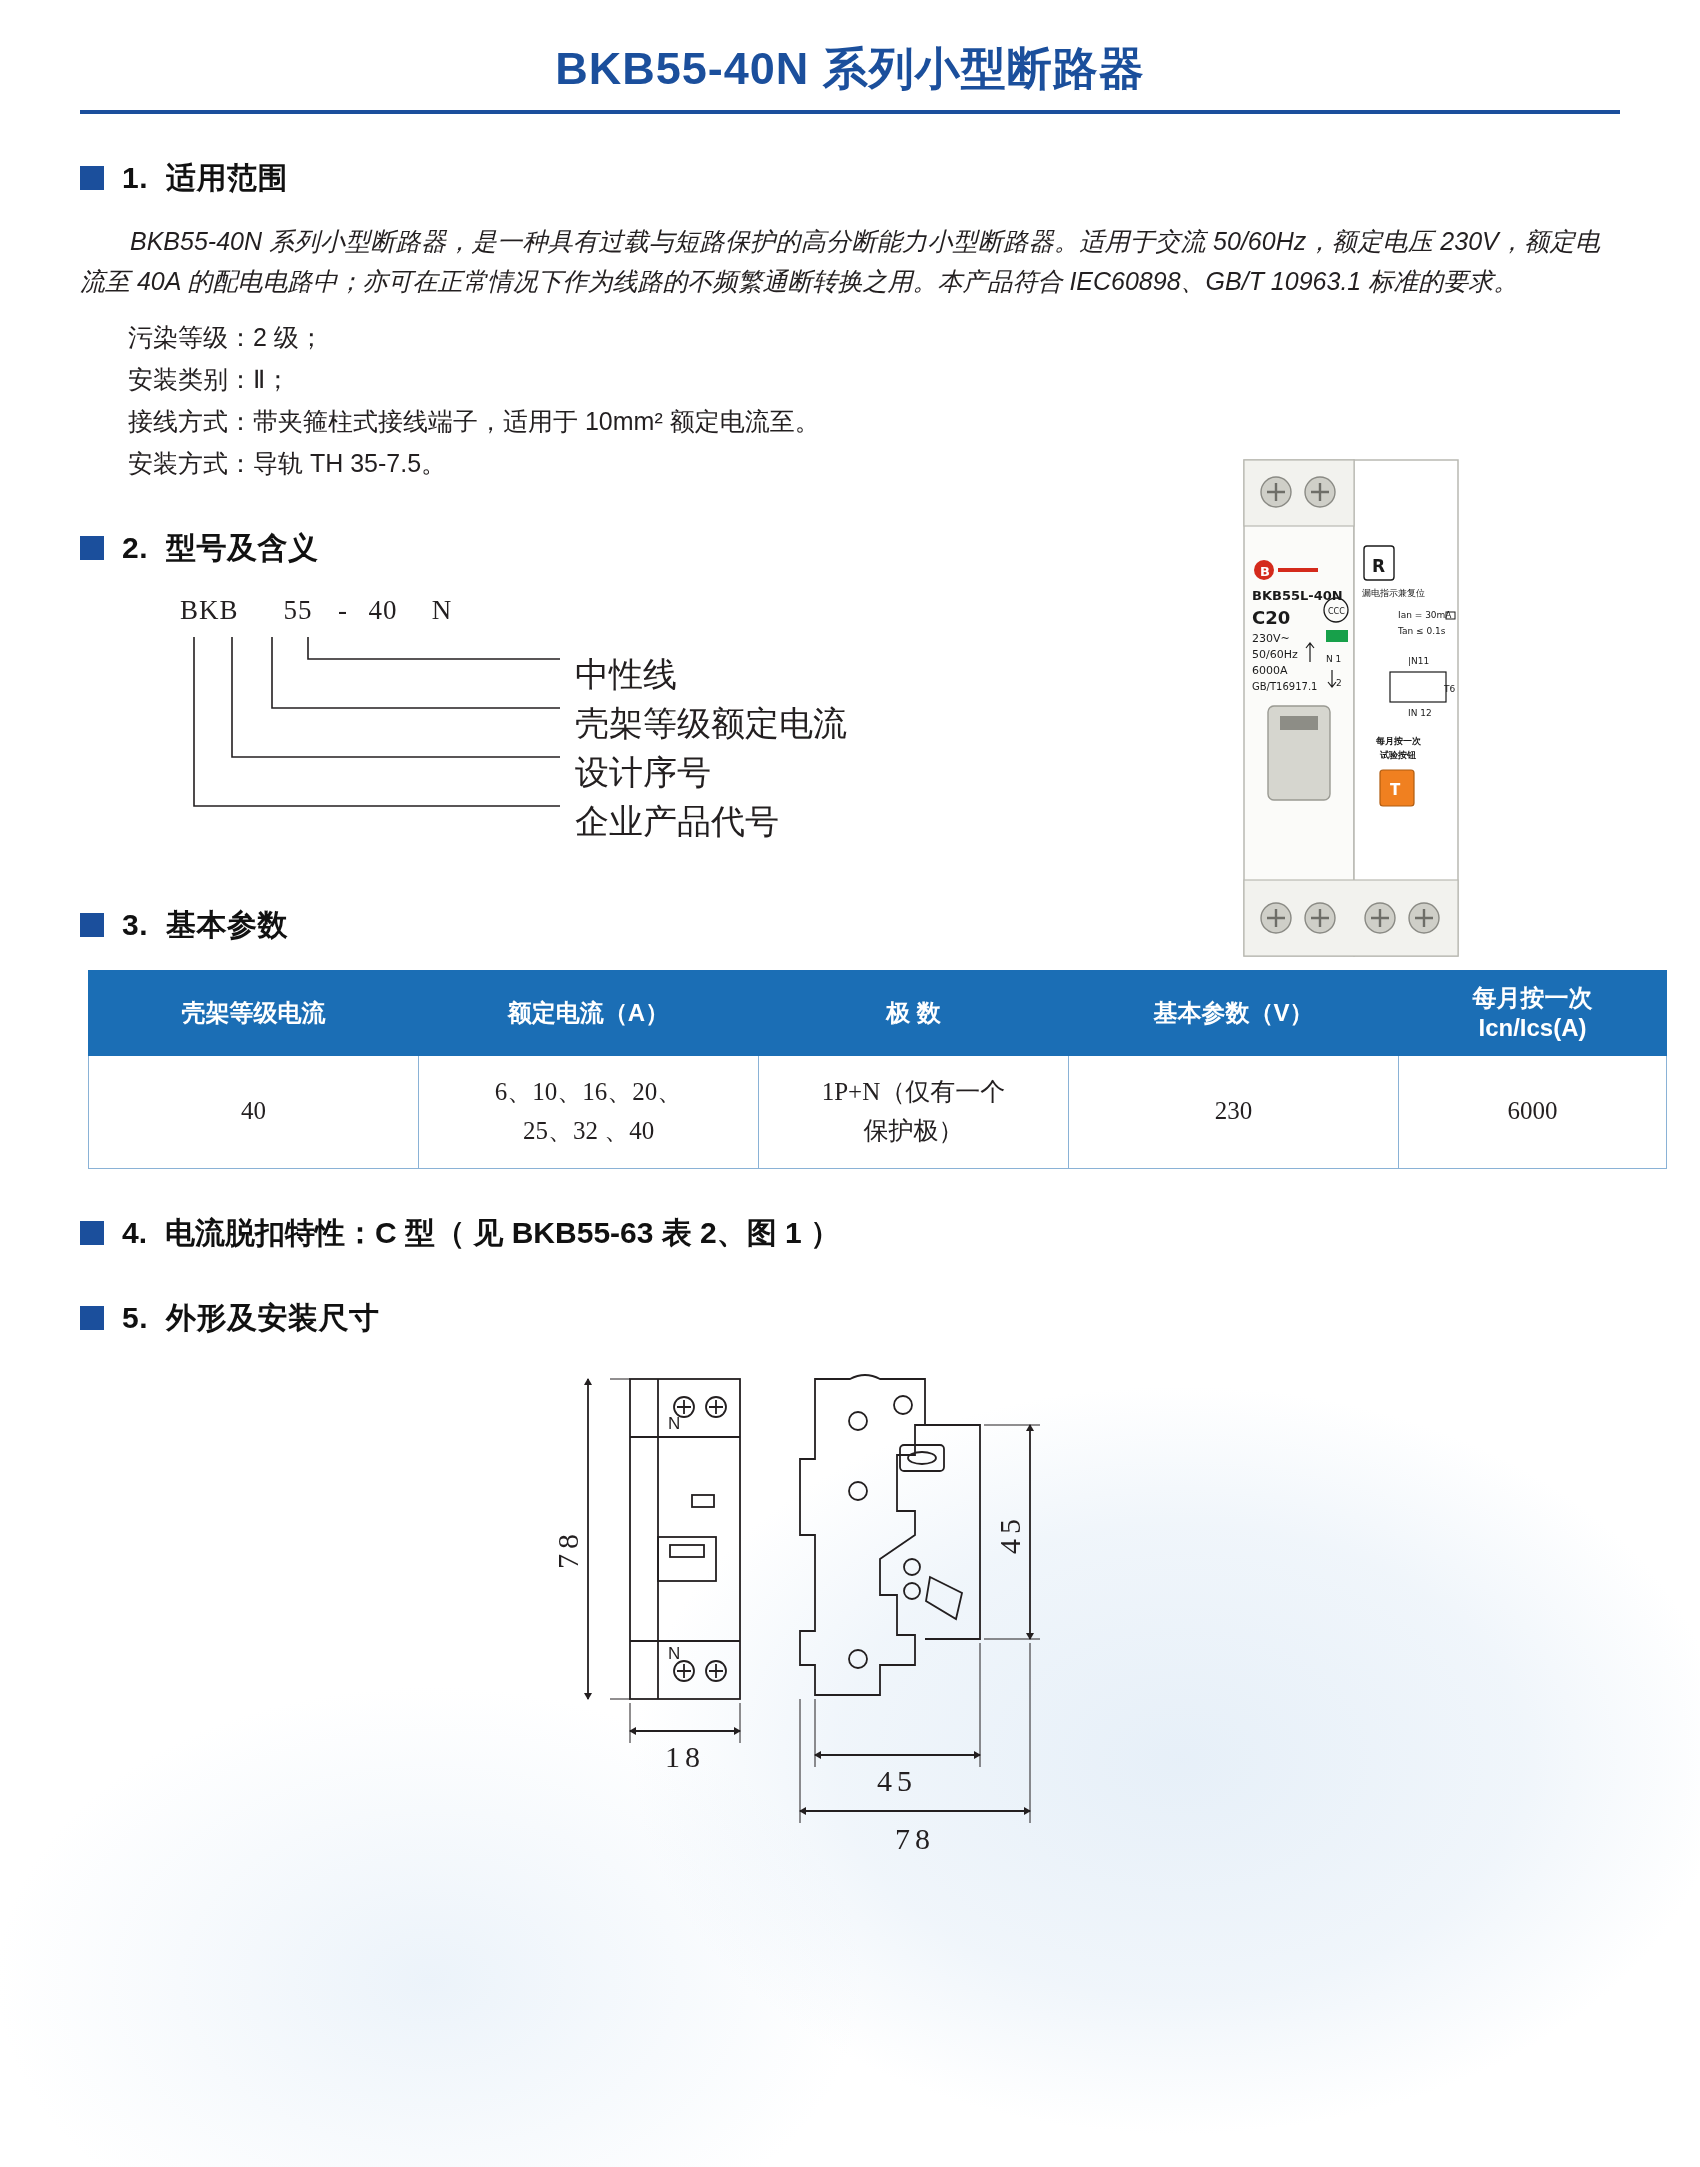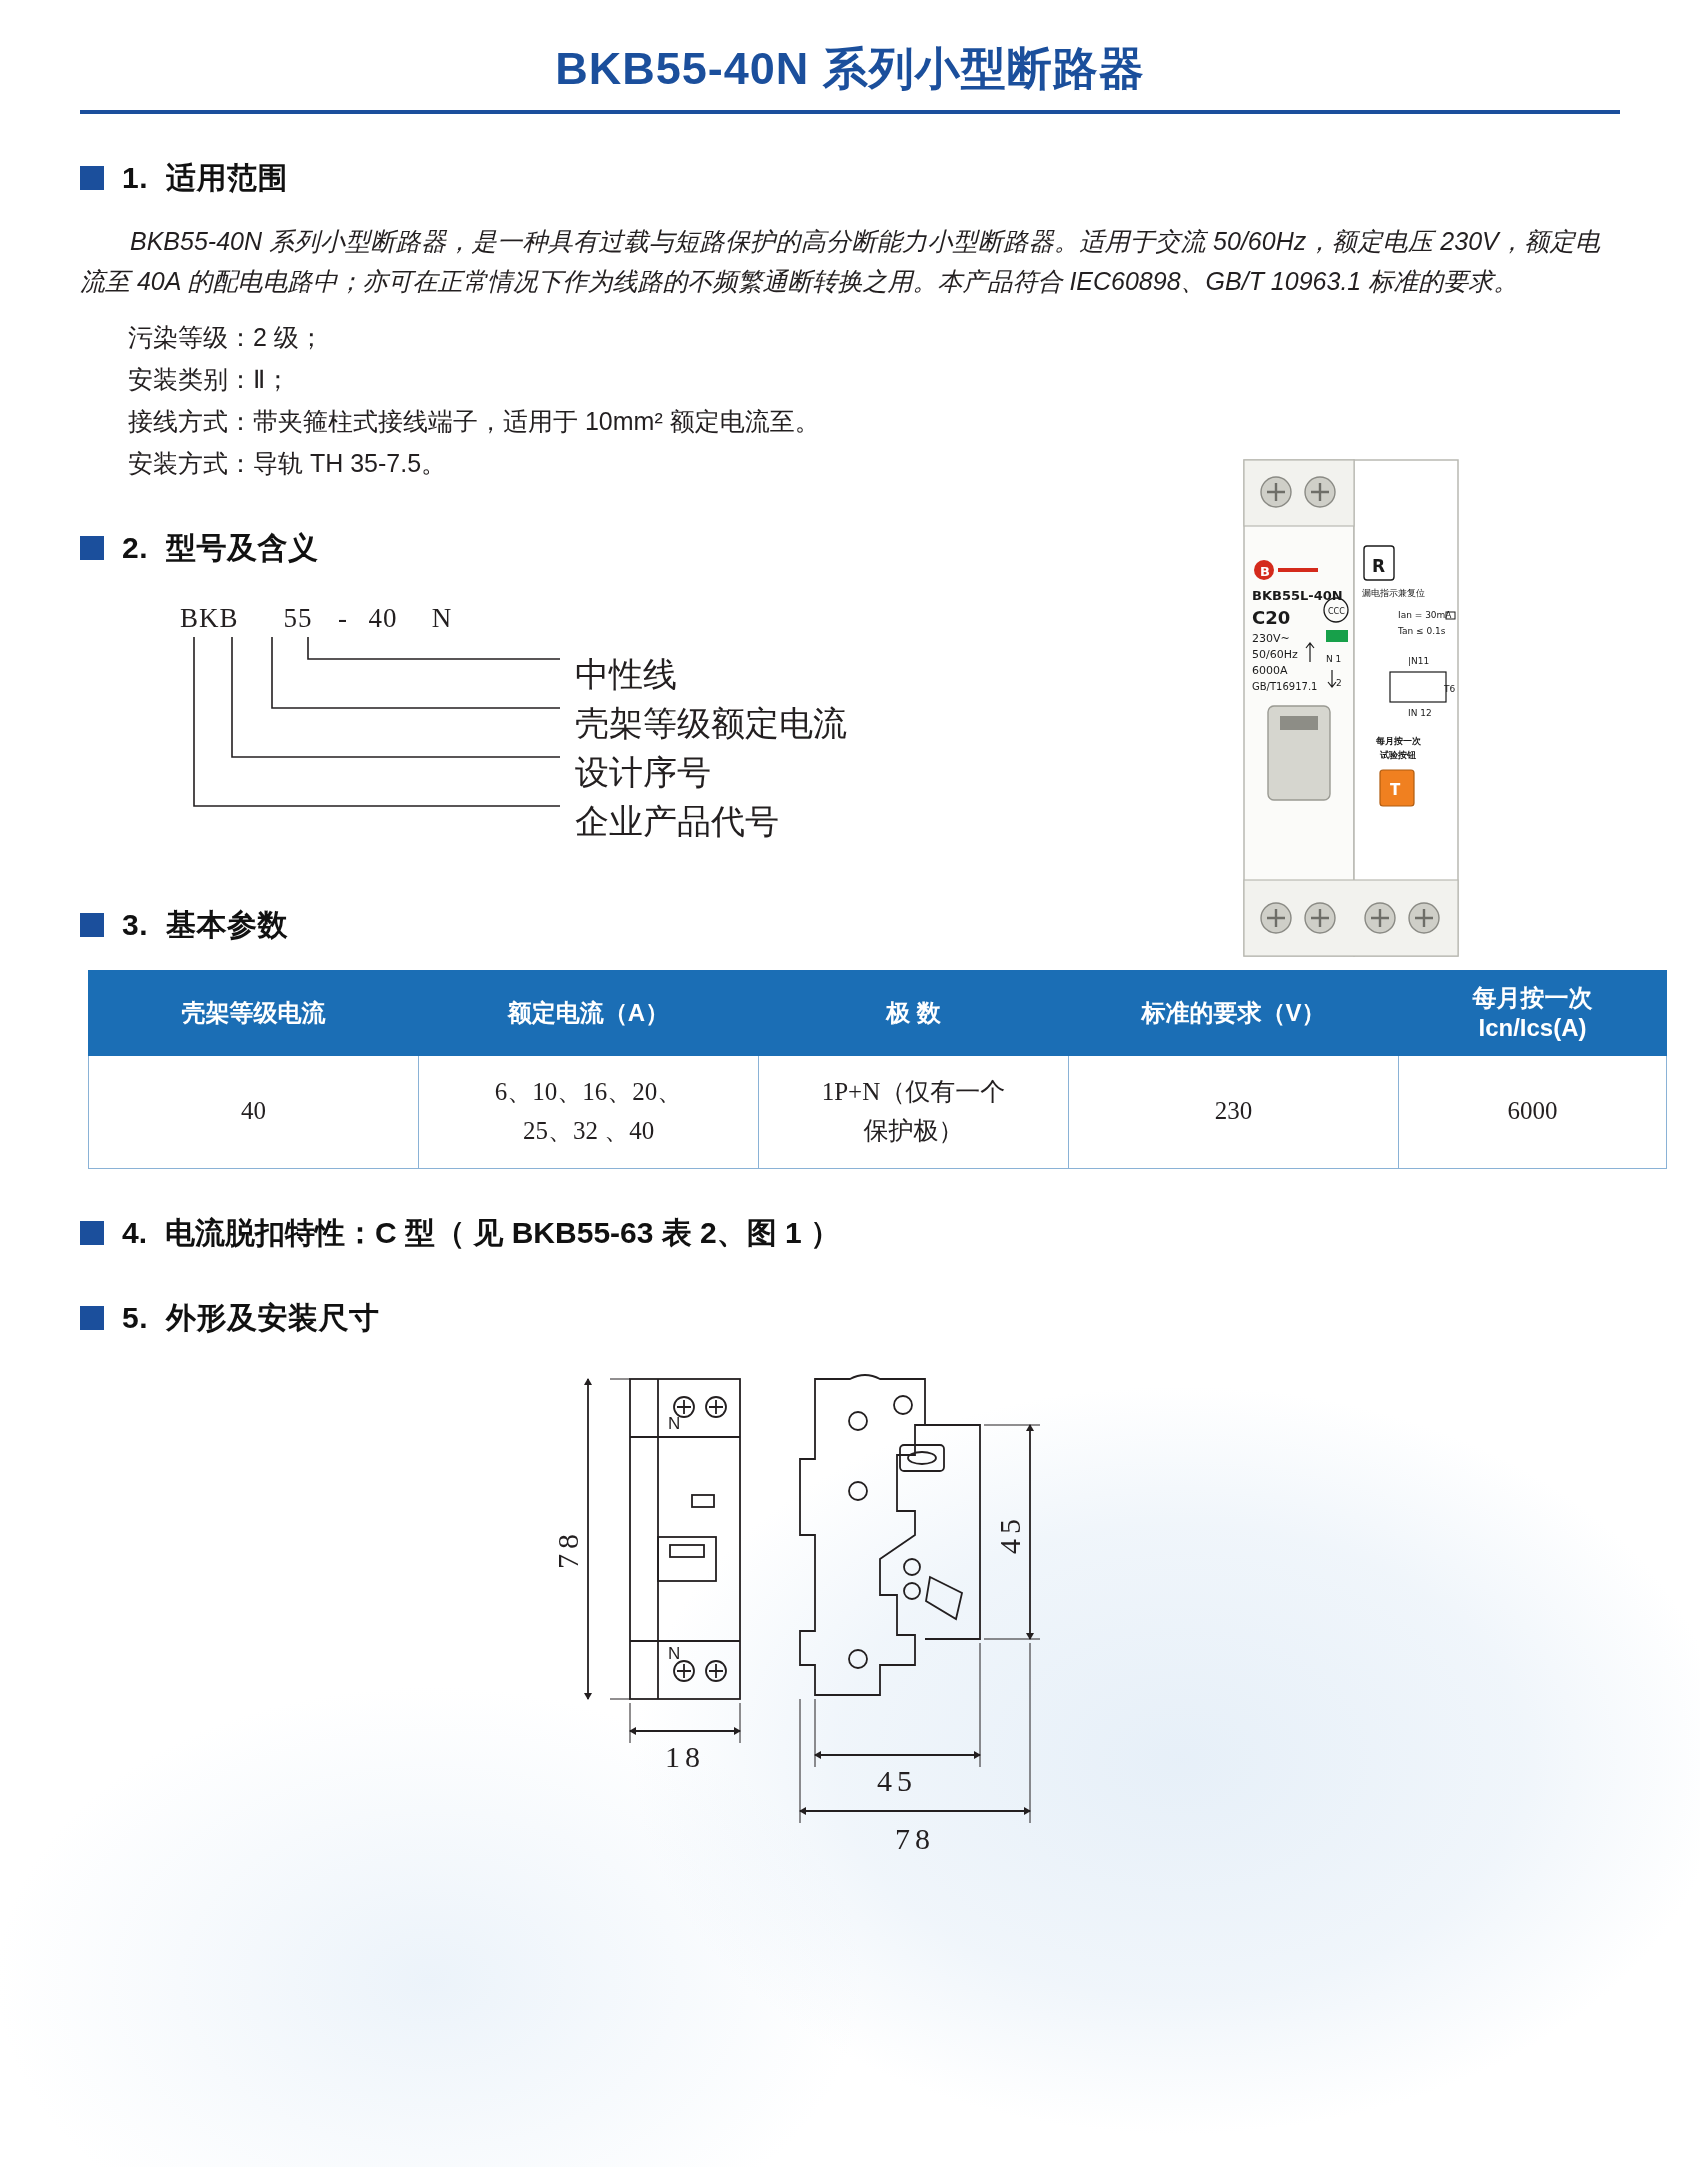--- a/index.html
+++ b/index.html
@@ -99,21 +99,20 @@
     width: 1000px;
   }
   .model-codes {
     position: absolute;
     left: 100px;
     top: 0;
     font-size: 27px;
     letter-spacing: 1px;
     color: #231f20;
     font-family: "Liberation Serif", serif;
-    margin-top: 8px;
   }
   .model-codes span { display: inline-block; }
   .code-bkb { width: 84px; }
   .code-55  { width: 68px; text-align: center; }
   .code-dash{ width: 22px; text-align: center; }
   .code-40  { width: 58px; text-align: center; }
   .code-n   { width: 60px; text-align: center; }
 
   .model-labels {
     position: absolute;
@@ -298,21 +297,21 @@
           <col style="width:340px">
           <col style="width:310px">
           <col style="width:330px">
           <col style="width:268px">
       </colgroup>
       <thead>
         <tr>
           <th>壳架等级电流</th>
           <th>额定电流（A）</th>
           <th>极 数</th>
-          <th>标准的要求（V）</th>
+          <th>基本参数（V）</th>
           <th>
             <div>每月按一次</div>
             <div>Icn/Ics(A)</div>
           </th>
         </tr>
       </thead>
       <tbody>
         <tr>
           <td>40</td>
           <td>

